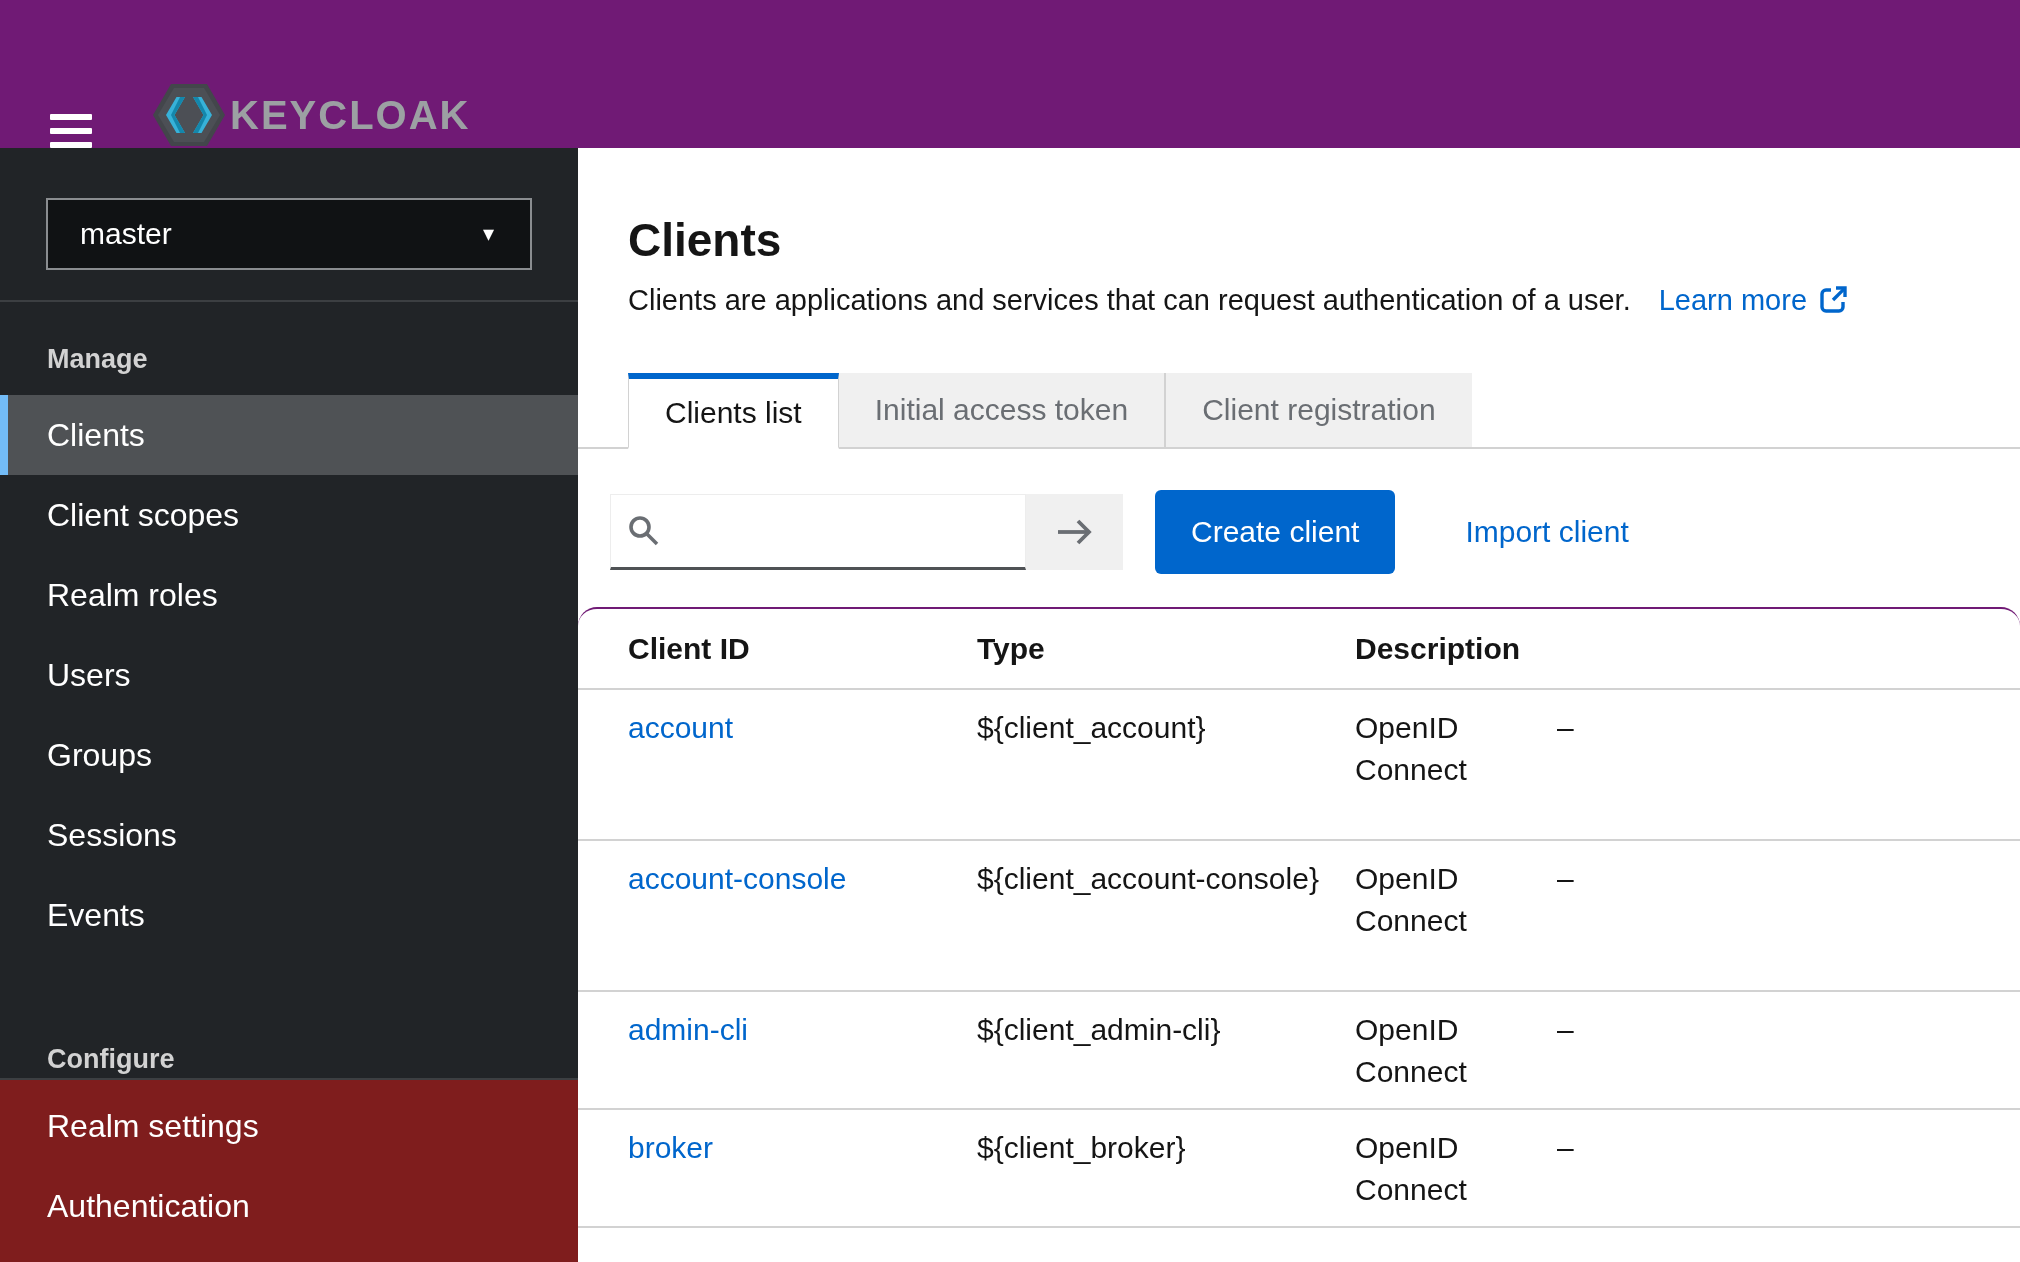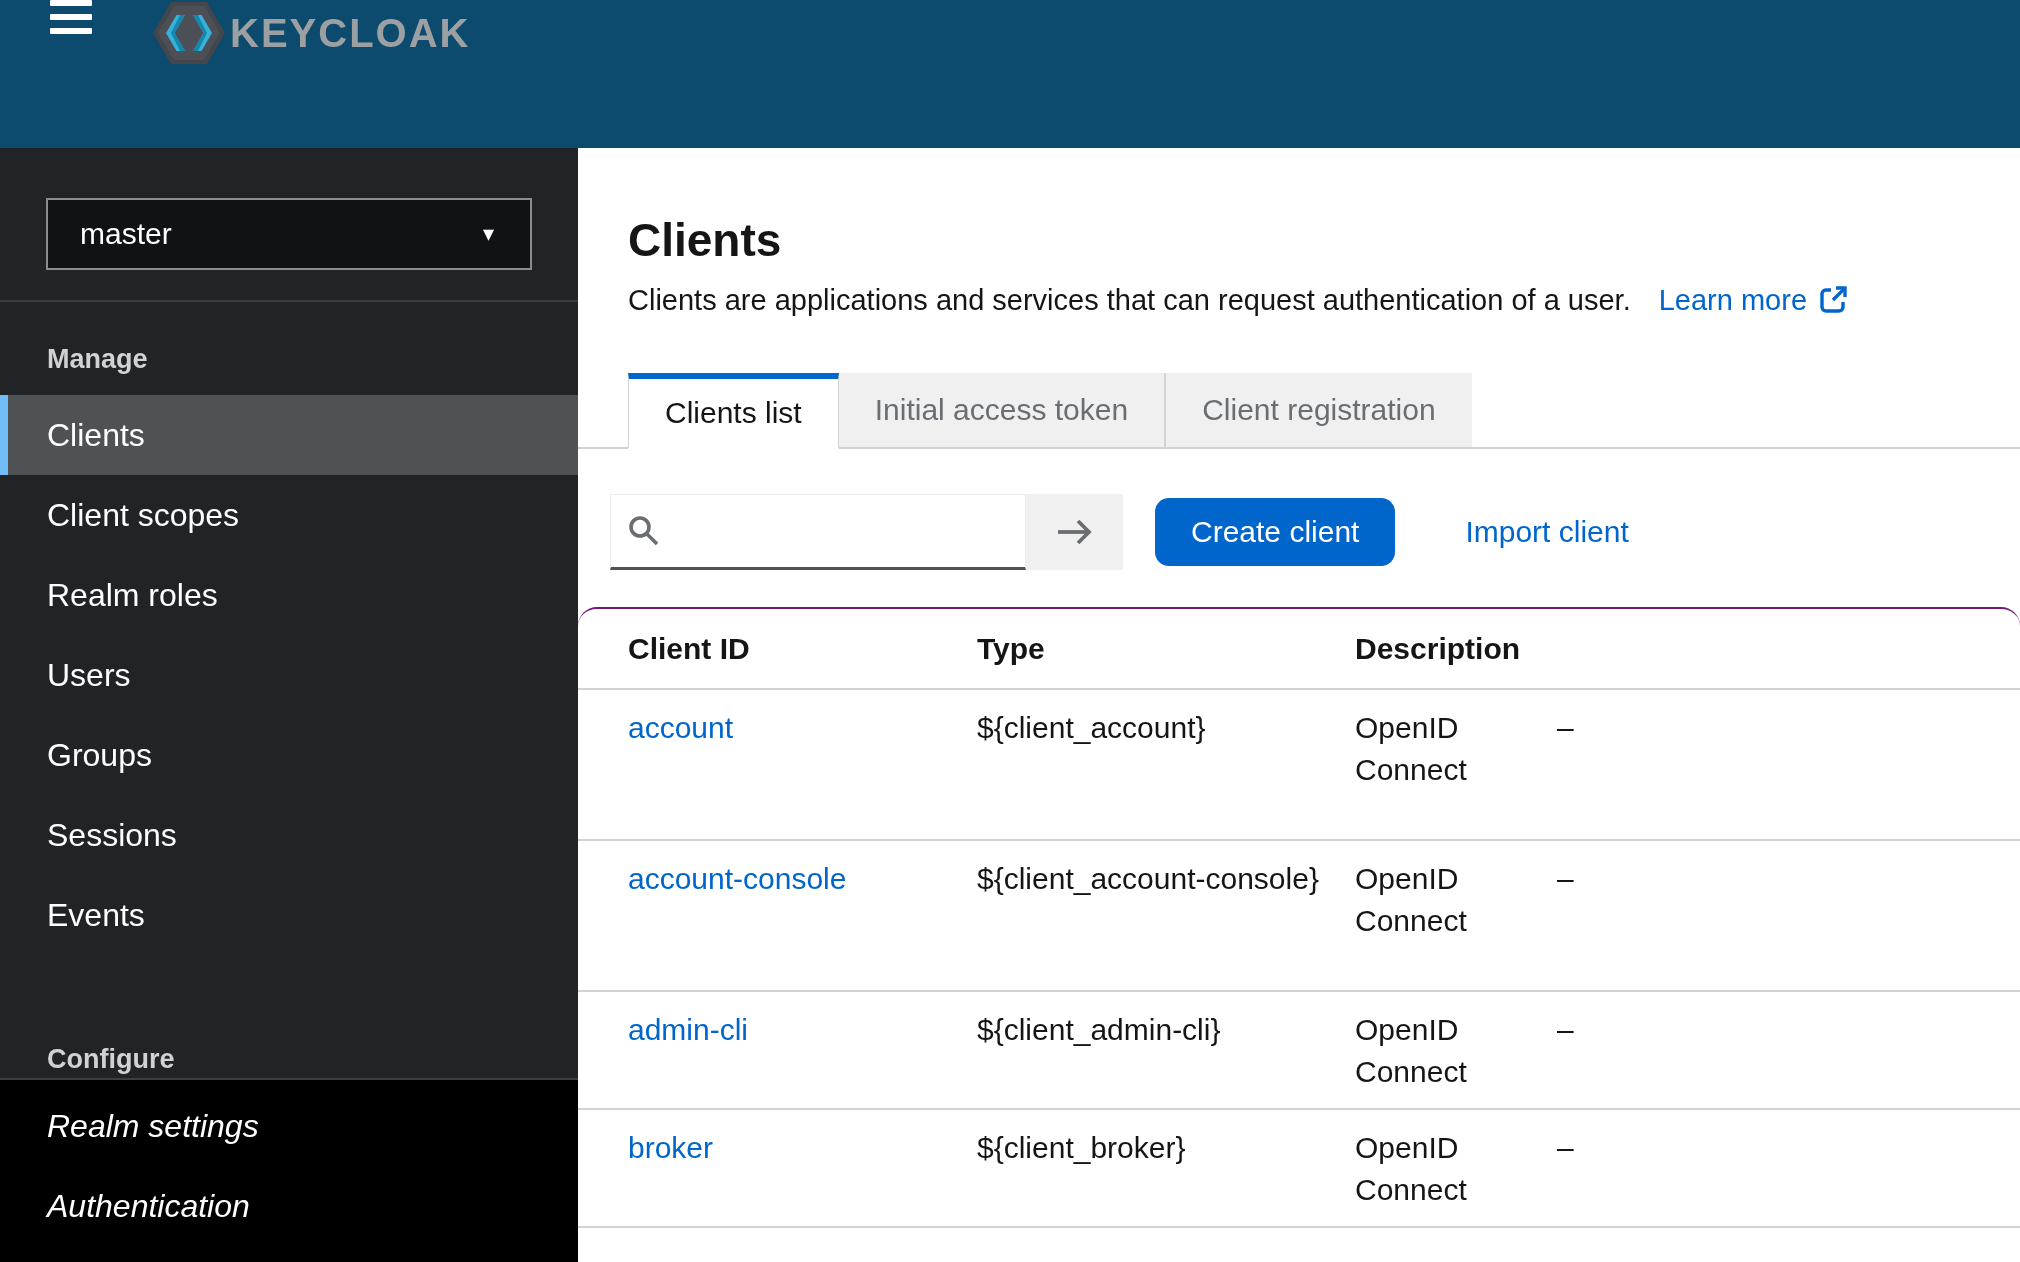--- a/index.html
+++ b/index.html
@@ -1,22 +1,22 @@
 <!DOCTYPE html>
 <html><head>
 <meta charset="utf-8">
 <style>
   * { margin:0; padding:0; box-sizing:border-box; }
   body { font-family:"Liberation Sans", sans-serif; background:#000; }
   .app { width:2020px; height:1262px; overflow:hidden; position:relative;
          display:flex; flex-direction:column; background:#fff; }
 
   
-  .masthead { height:148px; flex:0 0 148px; background:#0c4a6e;
-              display:flex; align-items:flex-start; }
+  .masthead { height:148px; flex:0 0 148px; background:#701a75;
+              display:flex; align-items:flex-end; }
   .hamburger { width:42px; height:34px; margin-left:50px; border:none; background:transparent;
                display:flex; flex-direction:column; justify-content:space-between; cursor:pointer; }
   .hamburger span { display:block; height:6px; background:#fff; border-radius:1px; }
   .brand { display:flex; align-items:center; margin-left:60px; }
   .brand-text { color:#9ca0a3; font-size:40px; font-weight:bold; letter-spacing:2px; margin-left:4px; }
 
   
   .layout { flex:1; display:flex; min-height:0; }
 
   
@@ -30,21 +30,21 @@
   .sidebar-divider { margin-top:30px; border-top:2px solid #3c3f42; }
   .nav { flex:1; display:flex; flex-direction:column; min-height:0; }
   .nav-group-title { font-size:27px; color:#d2d2d2; padding-left:47px; margin-top:40px; line-height:34px; }
   .nav-group-title.configure { margin-top:87px; }
   .nav-list { list-style:none; margin-top:19px; }
   .nav-item { height:80px; display:flex; align-items:center; padding-left:47px;
               font-size:32px; color:#fff; cursor:pointer; position:relative; }
   .nav-item.selected { background:#4f5255; }
   .nav-item.selected::before { content:""; position:absolute; left:0; top:0; bottom:0;
                                width:8px; background:#73bcf7; }
-  .configure-items { flex:1; margin-top:2px; background:#000000; border-top:2px solid #3c3f42;font-style:italic; }
+  .configure-items { flex:1; margin-top:2px; background:#7f1d1d; border-top:2px solid #3c3f42; }
   .configure-items .nav-list { margin-top:6px; }
 
   
   .content { flex:1; background:#fff; min-width:0; padding-left:50px; }
   .page-title { font-size:46px; font-weight:600; color:#151515; margin-top:64px; line-height:56px; }
   .desc-row { margin-top:14px; display:flex; align-items:center; font-size:29px;
               color:#151515; line-height:36px; }
   .learn-more { margin-left:28px; color:#0066cc; text-decoration:none; display:flex;
                 align-items:center; gap:10px; white-space:nowrap; cursor:pointer; }
 
@@ -64,22 +64,22 @@
   
   .toolbar { margin-top:45px; margin-left:-18px; height:76px; display:flex; align-items:center; }
   .search-group { display:flex; height:76px; }
   .search-box { width:416px; background:#fff; border:1px solid #ededed;
                 border-bottom:3px solid #4f5255; display:flex; align-items:center; padding-left:16px; }
   .search-input { border:none; outline:none; flex:1; font-size:30px; color:#151515;
                   margin-left:14px; min-width:0; font-family:"Liberation Sans",sans-serif; }
   .search-input::placeholder { color:#6a6e73; }
   .search-submit { width:97px; background:#f0f0f0; border:none; display:flex;
                    align-items:center; justify-content:center; cursor:pointer; }
-  .create-btn { margin-left:32px; height:68px; padding:0 36px; background:#0066cc; color:#fff;
-                font-size:30px; border:none; border-radius:14px; cursor:pointer;
+  .create-btn { margin-left:32px; height:84px; padding:0 36px; background:#0066cc; color:#fff;
+                font-size:30px; border:none; border-radius:6px; cursor:pointer;
                 font-family:"Liberation Sans",sans-serif; }
   .import-link { margin-left:70px; color:#0066cc; font-size:30px; text-decoration:none; cursor:pointer; }
 
   
   .table { margin-top:37px; margin-left:-50px; border-top:2px solid #701a75;border-radius:19px; }
   .trow, .thead { display:grid; grid-template-columns:349px 378px 202px 1fr;
                   padding-left:50px; padding-right:40px; }
   .thead { height:81px; align-items:center; border-bottom:2px solid #d2d2d2;
            font-size:30px; font-weight:bold; color:#151515; }
   .trow { border-bottom:2px solid #d2d2d2; padding-top:17px; font-size:30px;

